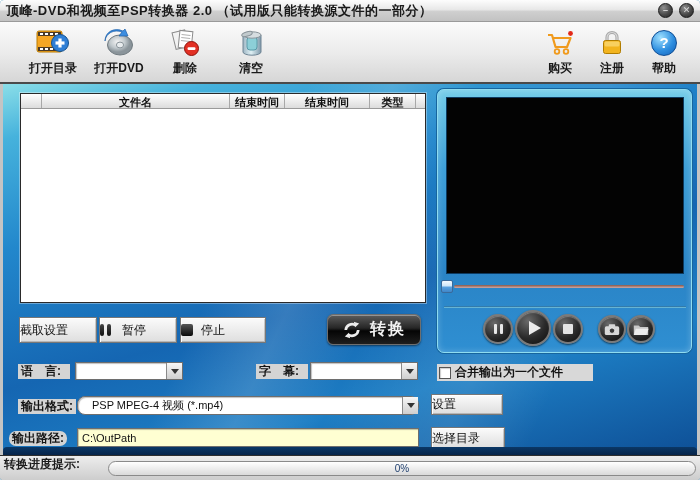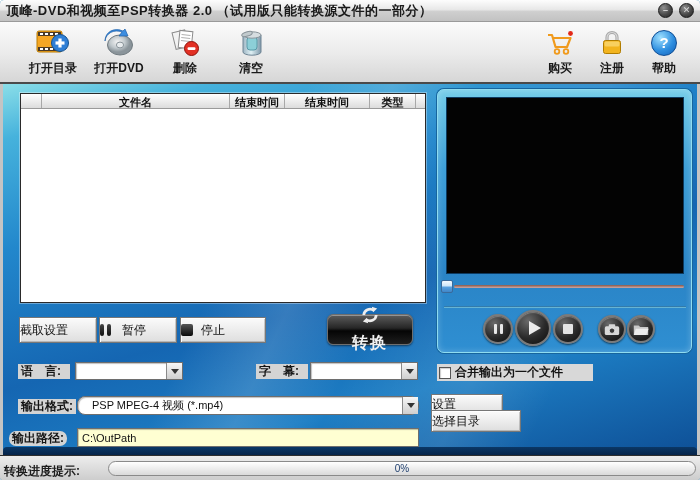--- a/index.html
+++ b/index.html
@@ -51,24 +51,24 @@
   
   .btn { position:absolute; background:linear-gradient(180deg,#fbfbfb,#dedede);
     border:1px solid #777; box-shadow:inset 1px 1px 0 rgba(255,255,255,.95), inset -1px -1px 0 rgba(0,0,0,.18);
     font-size:12px; font-weight:normal; color:#111; display:flex; align-items:center; justify-content:flex-start;
     gap:8px; cursor:pointer; font-family:inherit; }
   .icon-pause2 { display:inline-flex; gap:3px; }
   .icon-pause2 i { width:4px; height:12px; background:linear-gradient(180deg,#444,#111); border-radius:2px; }
   .icon-stop2 { width:12px; height:12px; background:linear-gradient(180deg,#555,#0a0a0a); border-radius:2px; }
 
   
-  .convert-btn { position:absolute; left:324px; top:230px; width:86px; height:31px; border-radius:6px;
+  .convert-btn { position:absolute; left:324px; top:230px; width:94px; height:31px; border-radius:6px;
     background:linear-gradient(180deg,#5c5c5c 0%,#262626 45%,#050505 55%,#1e1e1e 100%);
     border:1px solid #6e6e6e; box-shadow:0 1px 2px rgba(0,0,0,.5), inset 0 1px 0 rgba(255,255,255,.35);
-    display:flex; align-items:center; justify-content:center; gap:8px; cursor:pointer;flex-direction:column; }
+    display:flex; align-items:center; justify-content:center; gap:8px; cursor:pointer; }
   .convert-btn span { color:#f2f2f2; font-size:16px; font-weight:bold; letter-spacing:2px; }
 
   
   .right-panel { position:absolute; left:434px; top:5px; width:255px; height:264px; border-radius:7px;
     background:linear-gradient(180deg,#74cce8 0%,#3e9fd8 30%,#2a84c6 70%,#2f8fd2 100%);
     border:1px solid #8fdcf0; box-shadow:0 0 0 1px #17659e, inset 0 0 6px rgba(255,255,255,.25); }
   .video { position:absolute; left:8px; top:7px; width:238px; height:177px; background:#030303; border:1px solid #0d3a60; }
   .seek-thumb { position:absolute; left:3px; top:190px; width:12px; height:13px; border:1px solid #3a6a9a; border-radius:2px;
     background:linear-gradient(180deg,#f4faff 0%,#cfe6f8 45%,#5aa2e0 55%,#3f86c8 100%); cursor:pointer; }
   .seek-track { position:absolute; left:16px; top:195px; width:230px; height:3px;
@@ -101,21 +101,21 @@
     display:flex; align-items:center; gap:4px; padding:0 2px; cursor:pointer; }
   .checkbox { width:12px; height:12px; background:#fff; border:1px solid #555; box-shadow:inset 1px 1px 1px rgba(0,0,0,.2); }
   .merge-box .m-label { font-size:12px; font-weight:bold; color:#141414; white-space:nowrap; }
   .path-field { position:absolute; left:74px; top:344px; width:342px; height:19px; background:#ffffd2;
     border:1px solid #6e6e6e; box-shadow:inset 1px 1px 1px rgba(0,0,0,.25);
     font-size:11px; color:#111; padding:0 4px; font-family:inherit; display:flex; align-items:center; }
 
   
   .statusbar { position:absolute; left:0; top:455px; width:700px; height:25px;
     background:linear-gradient(180deg,#ededed,#cdcdcd); border-top:1px solid #2e2e2e;
-    display:flex; align-items:flex-end; }
+    display:flex; align-items:flex-start; }
   .status-label { font-size:12px; font-weight:bold; color:#1c1c1c; margin-left:4px; white-space:nowrap; }
   .progress { position:absolute; left:108px; top:5px; width:588px; height:15px; border:1px solid #8a8a8a;
     border-radius:8px; background:linear-gradient(180deg,#ffffff,#dadada);
     display:flex; align-items:center; justify-content:center; }
   .progress-text { font-size:10px; color:#1f3f6e; }
 </style>
 </head>
 <body>
 
 <div id="window">
@@ -334,21 +334,21 @@
     <div class="combo" style="left:74px; top:312px; width:342px; height:19px;border-radius:8px;">
       <span class="combo-value" style="padding-left:14px;">PSP MPEG-4 视频 (*.mp4)</span>
       <span class="combo-arrow"></span>
     </div>
     <button class="btn" style="left:428px; top:310px; width:72px; height:21px;">
       <span>设置</span>
     </button>
 
     <div class="f-label" style="left:6px; top:347px; width:58px;border-radius:7px;">输出路径:</div>
     <div class="path-field">C:\OutPath</div>
-    <button class="btn" style="left:428px; top:326px; width:90px; height:22px;">
+    <button class="btn" style="left:428px; top:343px; width:74px; height:22px;">
       <span>选择目录</span>
     </button>
 
     <div class="bottom-band"></div>
   </div>
 
   <div class="statusbar">
     <span class="status-label">转换进度提示:</span>
     <div class="progress">
       <span class="progress-text">0%</span>

